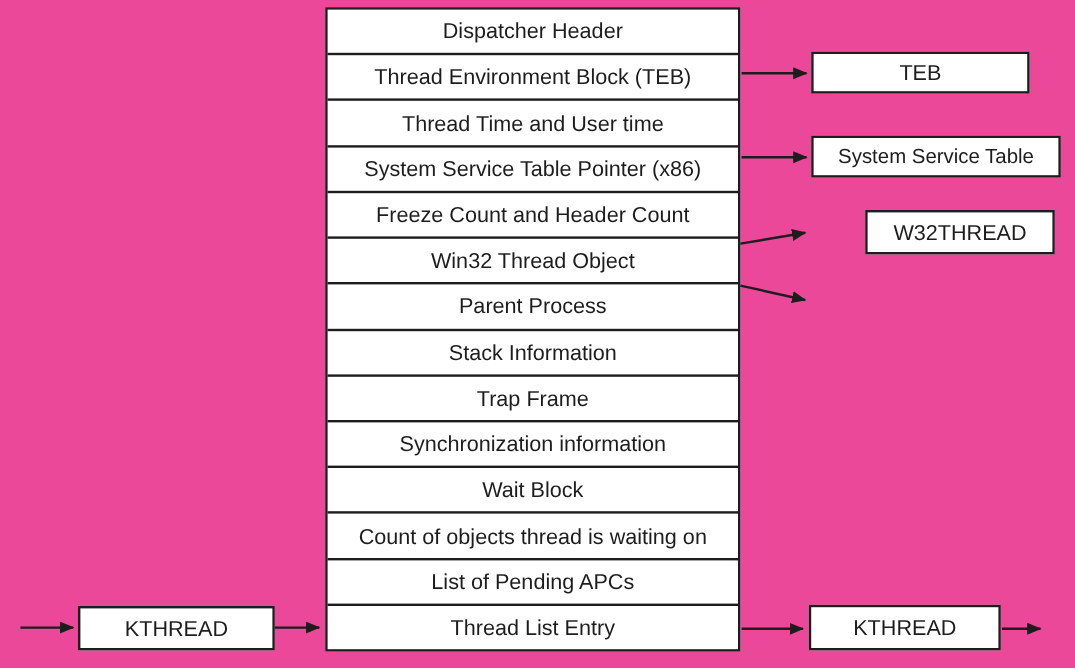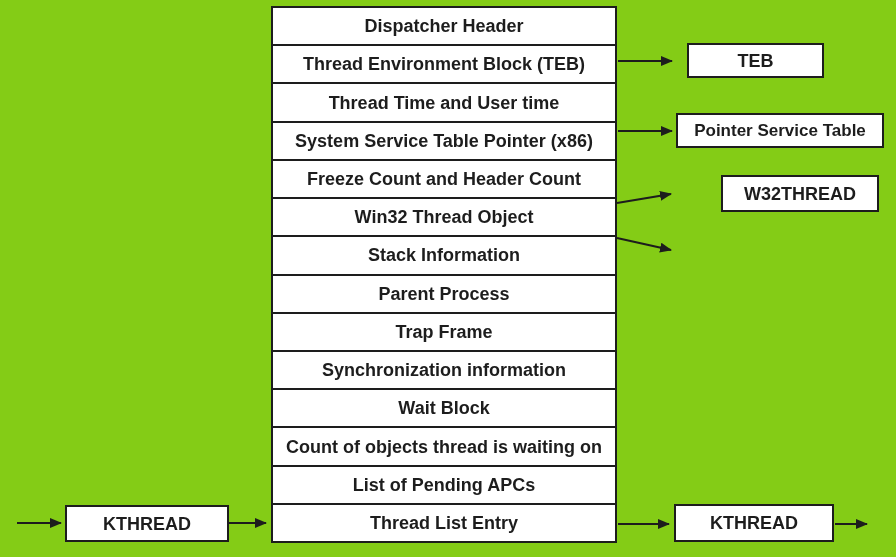--- a/index.html
+++ b/index.html
@@ -6,23 +6,22 @@
     margin: 0;
     padding: 0;
     background: #ffffff;
     font-family: "Liberation Sans", "DejaVu Sans", sans-serif;
     color: #1d1d1d;
   }
   .canvas {
     position: relative;
     width: 896px;
     height: 557px;
-    background: #84cc16;
+    background: #ec4899;
     overflow: hidden;
-    font-weight: bold;
   }
   .main-table {
     position: absolute;
     left: 271px;
     top: 6px;
     width: 346px;
     height: 537px;
     box-sizing: border-box;
     border: 2px solid #1d1d1d;
     display: flex;
@@ -48,21 +47,21 @@
     border: 2px solid #1d1d1d;
     background: #ffffff;
     display: flex;
     align-items: center;
     justify-content: center;
     font-size: 18px;
     line-height: 1;
     white-space: nowrap;
   }
   .box-kthread-left  { left: 65px;  top: 505px; width: 164px; height: 37px; }
-  .box-teb           { left: 676px; top: 43px;  width: 137px; height: 35px; margin-left: 11px; }
+  .box-teb           { left: 676px; top: 43px;  width: 182px; height: 35px; }
   .box-sst           { left: 676px; top: 113px; width: 208px; height: 35px; font-size: 17px; }
   .box-w32thread     { left: 676px; top: 175px; width: 158px; height: 37px; margin-left: 45px; }
   .box-kprocess      { left: 676px; top: 232px; width: 158px; height: 36px; }
   .box-kthread-right { left: 674px; top: 504px; width: 160px; height: 38px; }
   .arrow-layer {
     position: absolute;
     left: 0;
     top: 0;
     width: 896px;
     height: 557px;
@@ -74,33 +73,33 @@
 
 <div class="canvas">
 
   <div class="main-table">
     <div class="row">Dispatcher Header</div>
     <div class="row">Thread Environment Block (TEB)</div>
     <div class="row">Thread Time and User time</div>
     <div class="row">System Service Table Pointer (x86)</div>
     <div class="row">Freeze Count and Header Count</div>
     <div class="row">Win32 Thread Object</div>
+    <div class="row">Parent Process</div>
     <div class="row">Stack Information</div>
-    <div class="row">Parent Process</div>
     <div class="row">Trap Frame</div>
     <div class="row">Synchronization information</div>
     <div class="row">Wait Block</div>
     <div class="row">Count of objects thread is waiting on</div>
     <div class="row">List of Pending APCs</div>
     <div class="row">Thread List Entry</div>
   </div>
 
   <div class="side-box box-kthread-left">KTHREAD</div>
   <div class="side-box box-teb">TEB</div>
-  <div class="side-box box-sst">Pointer Service Table</div>
+  <div class="side-box box-sst">System Service Table</div>
   <div class="side-box box-w32thread">W32THREAD</div>
   <div class="side-box box-kthread-right">KTHREAD</div>
 
   <svg class="arrow-layer" width="896" height="557" viewBox="0 0 896 557" xmlns="http://www.w3.org/2000/svg">
     <defs>
       <marker id="ah" markerUnits="userSpaceOnUse" markerWidth="13" markerHeight="11" refX="11" refY="5" orient="auto">
         <path d="M0,0 L12,5 L0,10 Z" fill="#1d1d1d"></path>
       </marker>
     </defs>
     <line x1="17" y1="523" x2="61" y2="523" stroke="#1d1d1d" stroke-width="2" marker-end="url(#ah)"></line>

